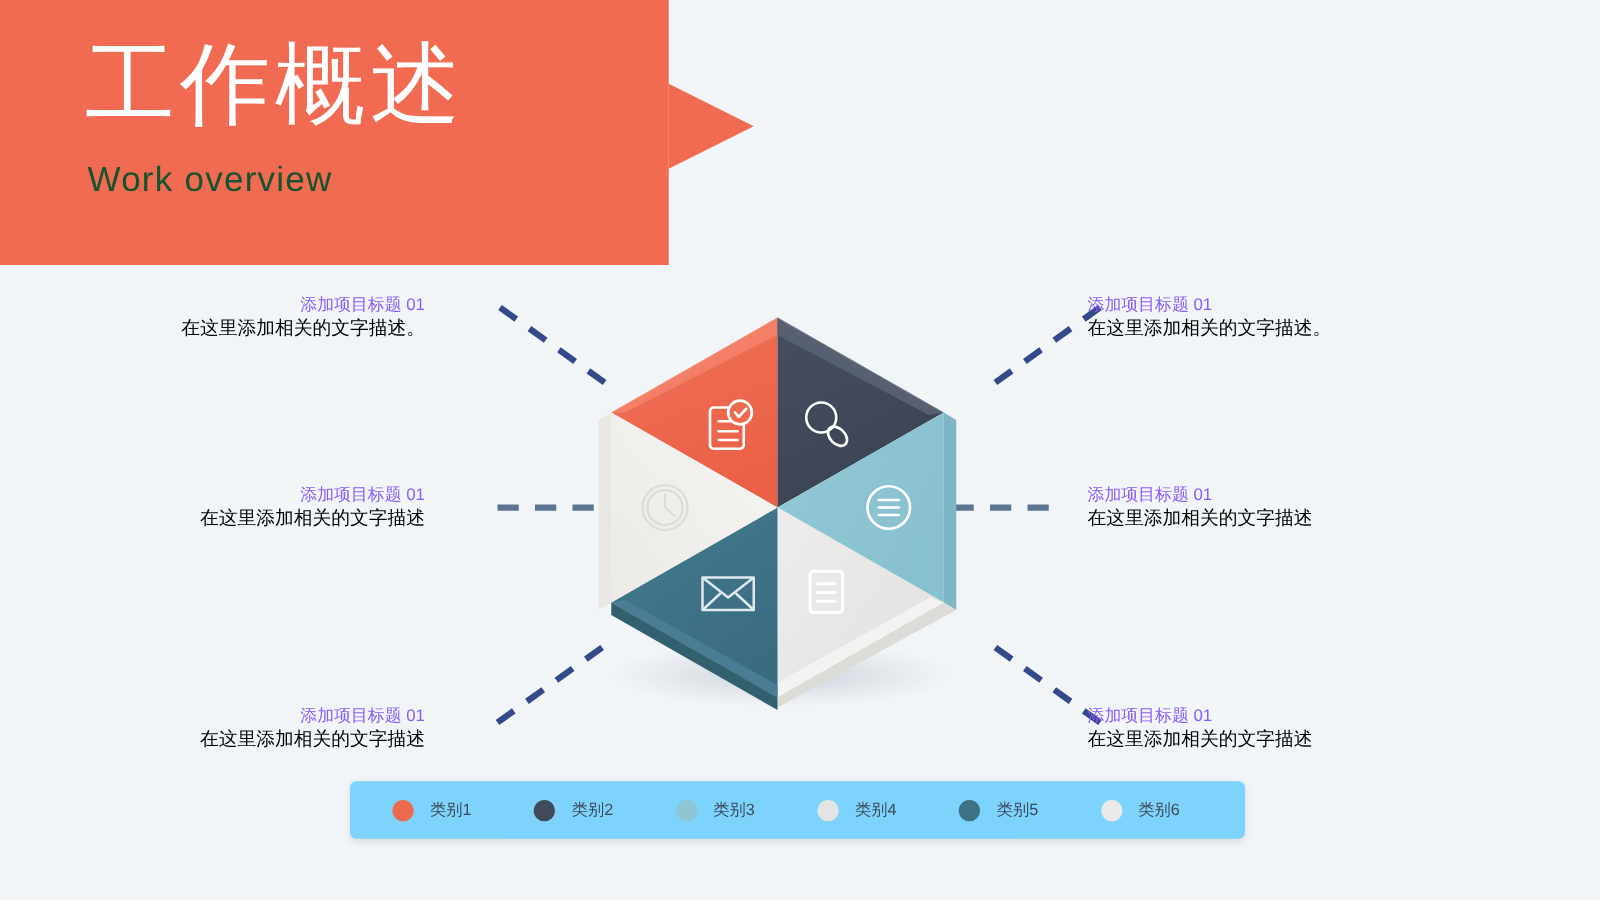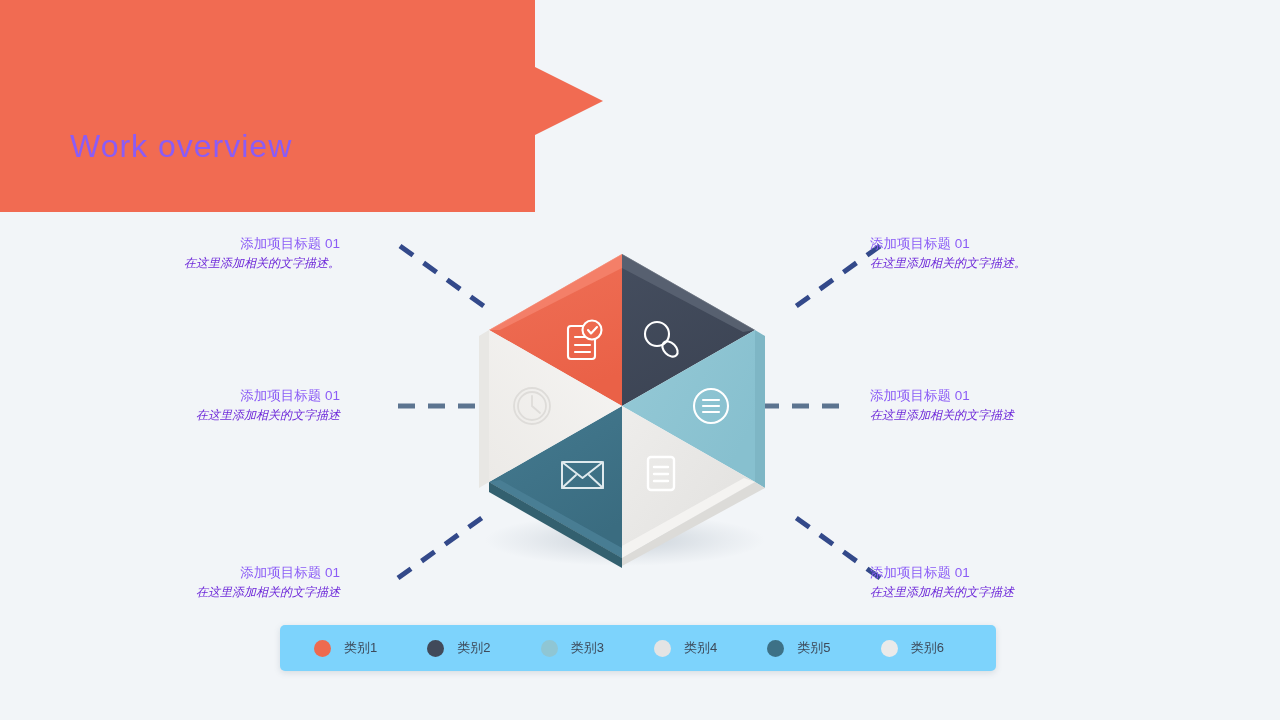--- a/index.html
+++ b/index.html
@@ -46,44 +46,43 @@
     font-size: 72px;
     font-weight: 300;
     letter-spacing: 4px;
     line-height: 1.12;
     white-space: nowrap;
   }
   #banner-subtitle {
     position: absolute;
     left: 70px;
     top: 128px;
-    color: #8b5cf6;
-    font-size: 32px;
+    color: #14532d;
+    font-size: 28px;
     font-weight: 300;
     letter-spacing: 1px;
     white-space: nowrap;
   }
 
   
   .callout {
     position: absolute;
     width: 270px;
   }
   .callout-title {
     color: #8b5cf6;
     font-size: 13.5px;
     line-height: 19px;
     white-space: nowrap;
   }
   .callout-desc {
-    color: #6d28d9;
-    font-size: 12px;
+    color: #000000;
+    font-size: 15px;
     line-height: 20px;
     white-space: nowrap;
-    font-style: italic;
   }
   .callout.left  { text-align: right; }
   .callout.right { text-align: left; }
 
   #callout-tl { left: 70px;  top: 234px; }
   #callout-ml { left: 70px;  top: 386px; }
   #callout-bl { left: 70px;  top: 563px; }
   #callout-tr { left: 870px; top: 234px; }
   #callout-mr { left: 870px; top: 386px; }
   #callout-br { left: 870px; top: 563px; }
@@ -128,20 +127,21 @@
     color: #3d4a5a;
     white-space: nowrap;
   }
 </style>
 </head>
 <body>
 
 <div id="header-banner">
   <div id="banner-block"></div>
   <div id="banner-arrow"></div>
+  <div id="banner-title">工作概述</div>
   <div id="banner-subtitle">Work overview</div>
 </div>
 
 <svg id="infographic-stage" viewBox="0 0 1280 720">
   <defs>
 
     <linearGradient id="gradCoral" x1="0" y1="0" x2="0.3" y2="1">
       <stop offset="0%" stop-color="#ef7057"></stop>
       <stop offset="100%" stop-color="#ea6147"></stop>
     </linearGradient>

